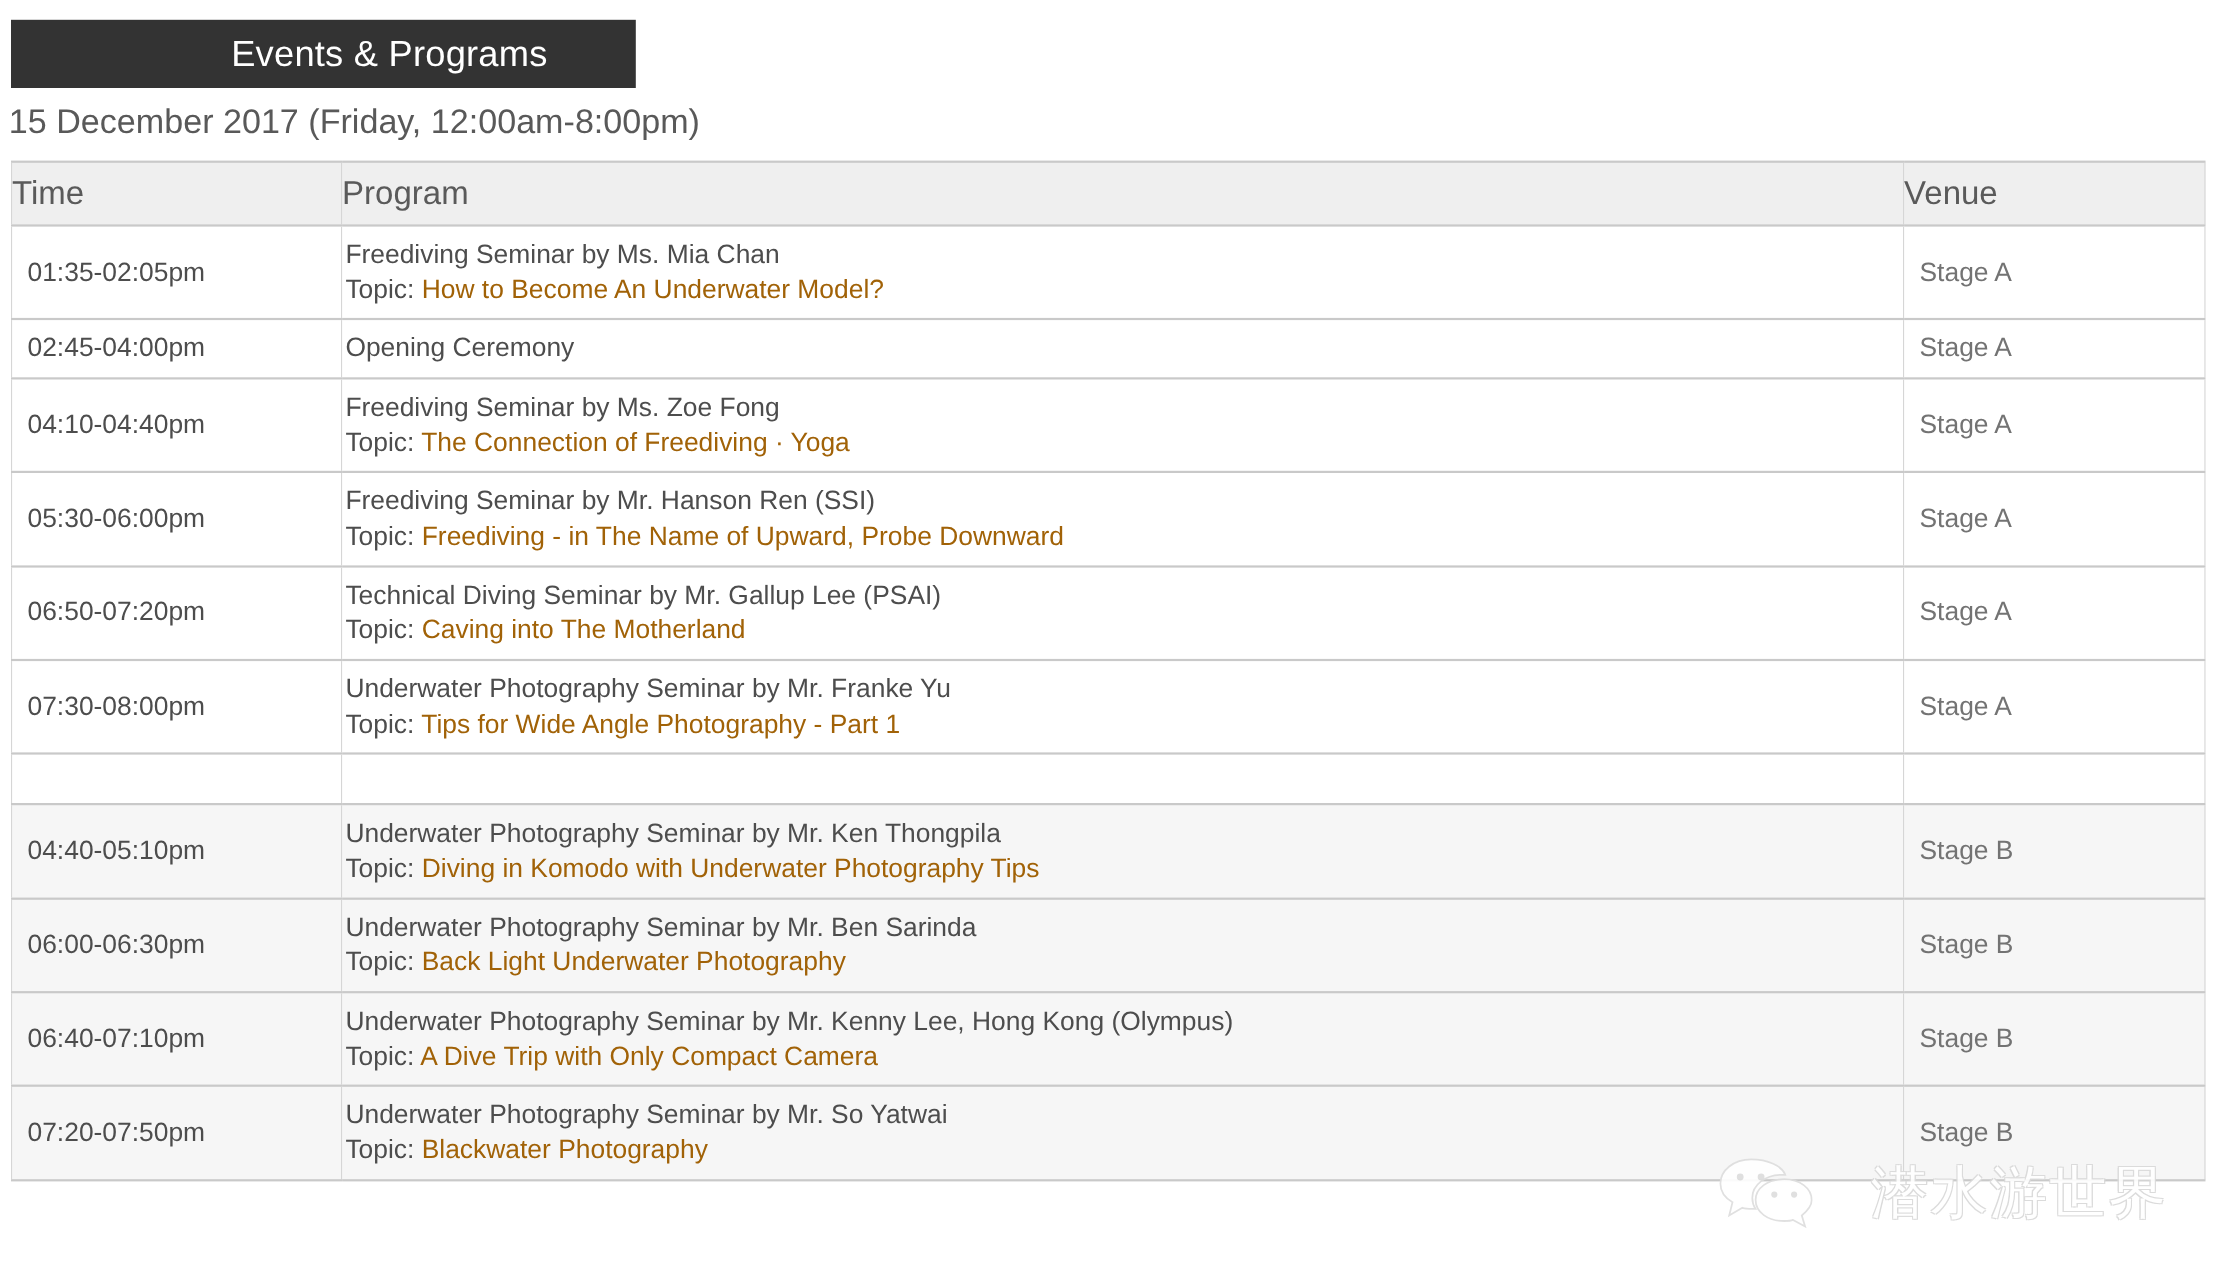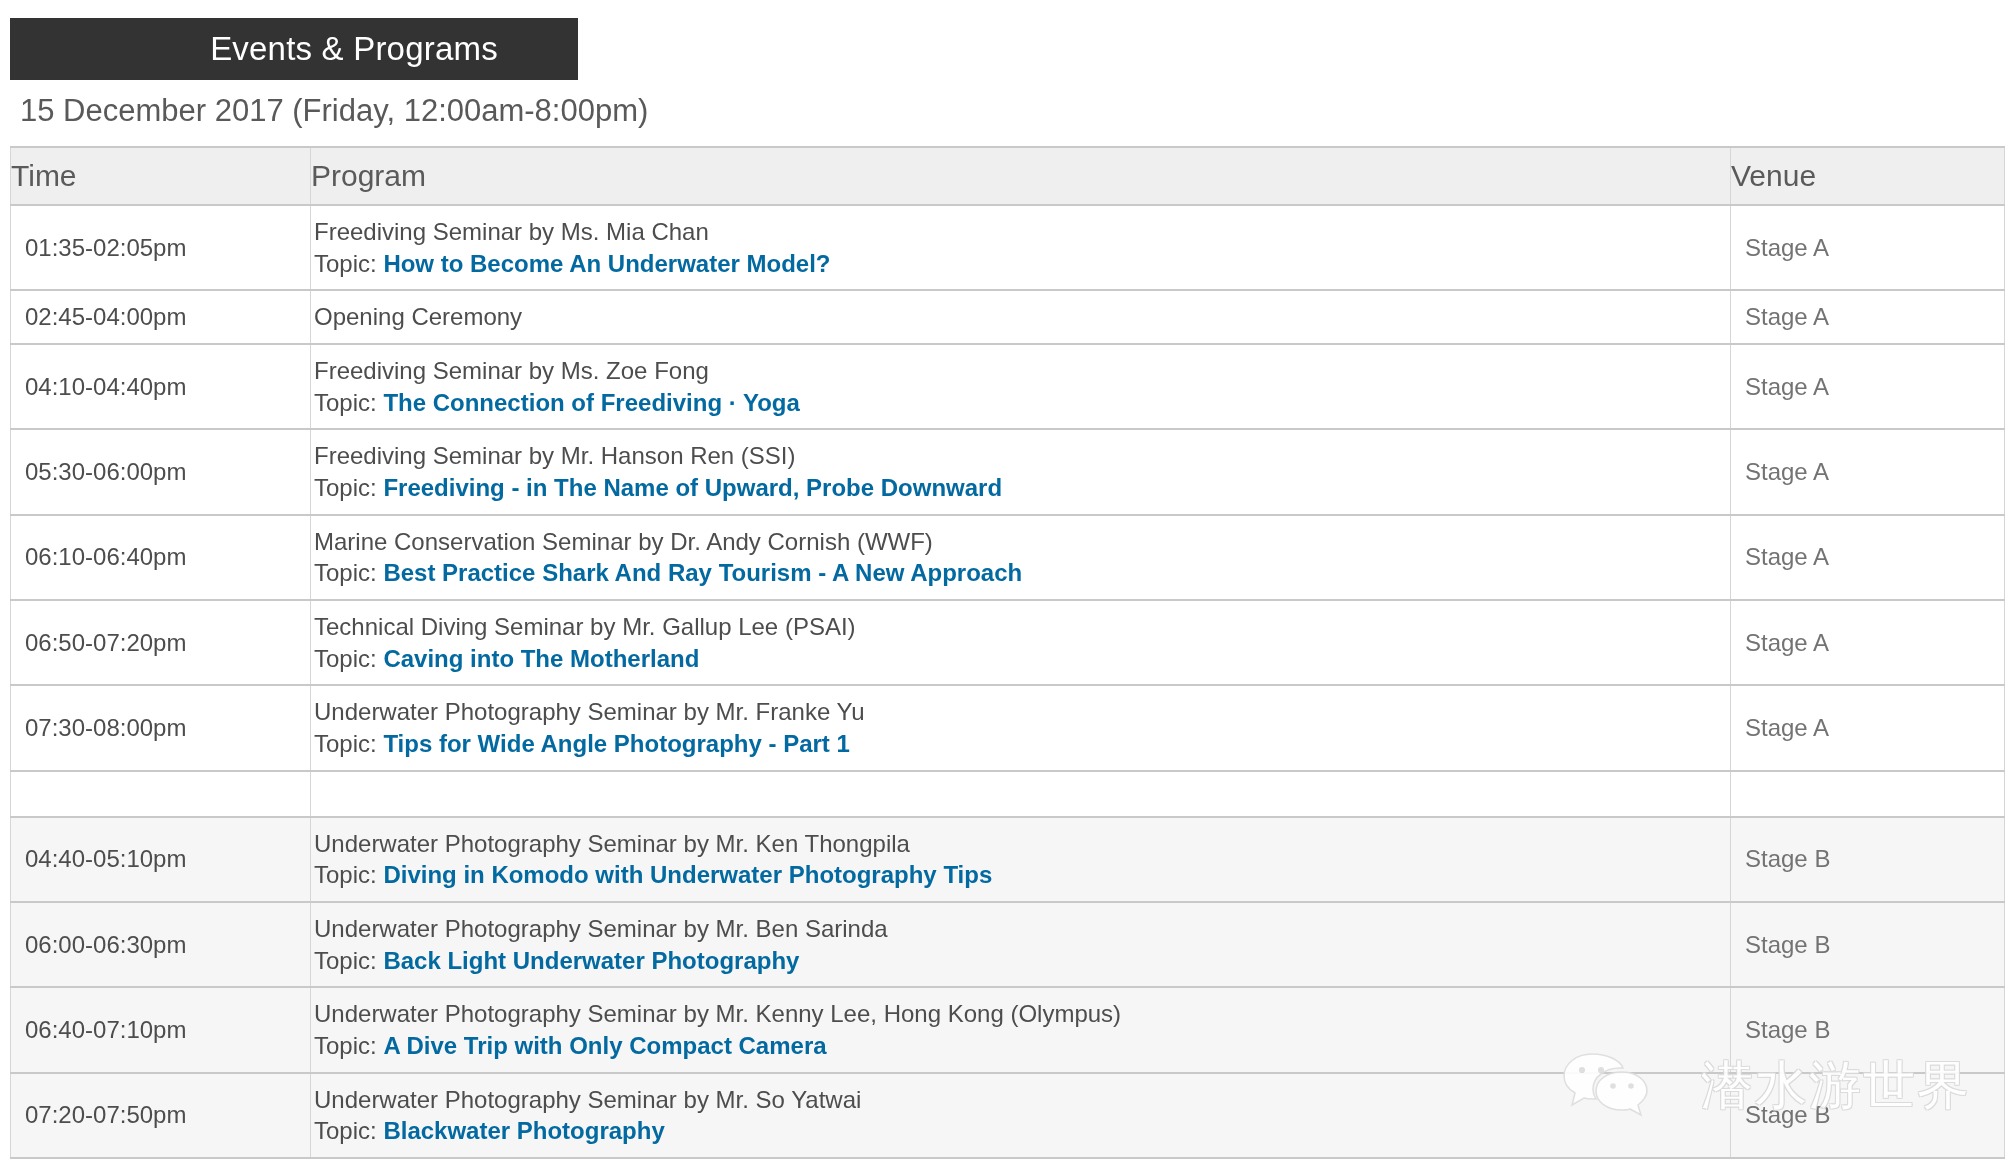--- a/index.html
+++ b/index.html
@@ -38,21 +38,21 @@
     font-size: 33px;
     font-weight: normal;
     letter-spacing: 0.2px;
     padding-left: 120px;
     white-space: nowrap;
   }
 
   
   .date-line {
     position: absolute;
-    left: 20px;
+    left: 8px;
     top: 93px;
     font-size: 31px;
     color: #595959;
     white-space: nowrap;
   }
 
   
   .schedule-table {
     position: absolute;
     left: 10px;
@@ -113,22 +113,21 @@
     display: block;
     color: #4d4d4d;
   }
   .prog-topic-line {
     display: block;
   }
   .topic-label {
     color: #4d4d4d;
   }
   .topic-text {
-    color: #0369a1;
-    font-weight: bold;
+    color: #a16207;
   }
   tr.spacer-row td {
     height: 44px;
     padding: 0;
   }
 
   
   .watermark {
     position: absolute;
     left: 1562px;
@@ -206,28 +205,20 @@
             <span class="prog-title">Freediving Seminar by Ms. Zoe Fong</span>
             <span class="prog-topic-line"><span class="topic-label">Topic:</span> <span class="topic-text">The Connection of Freediving · Yoga</span></span>
           </td>
           <td class="venue-cell">Stage A</td>
         </tr>
         <tr class="row-white">
           <td class="time-cell">05:30-06:00pm</td>
           <td class="program-cell">
             <span class="prog-title">Freediving Seminar by Mr. Hanson Ren (SSI)</span>
             <span class="prog-topic-line"><span class="topic-label">Topic:</span> <span class="topic-text">Freediving - in The Name of Upward, Probe Downward</span></span>
-          </td>
-          <td class="venue-cell">Stage A</td>
-        </tr>
-        <tr class="row-white">
-          <td class="time-cell">06:10-06:40pm</td>
-          <td class="program-cell">
-            <span class="prog-title">Marine Conservation Seminar by Dr. Andy Cornish (WWF)</span>
-            <span class="prog-topic-line"><span class="topic-label">Topic:</span> <span class="topic-text">Best Practice Shark And Ray Tourism - A New Approach</span></span>
           </td>
           <td class="venue-cell">Stage A</td>
         </tr>
         <tr class="row-white">
           <td class="time-cell">06:50-07:20pm</td>
           <td class="program-cell">
             <span class="prog-title">Technical Diving Seminar by Mr. Gallup Lee (PSAI)</span>
             <span class="prog-topic-line"><span class="topic-label">Topic:</span> <span class="topic-text">Caving into The Motherland</span></span>
           </td>
           <td class="venue-cell">Stage A</td>

